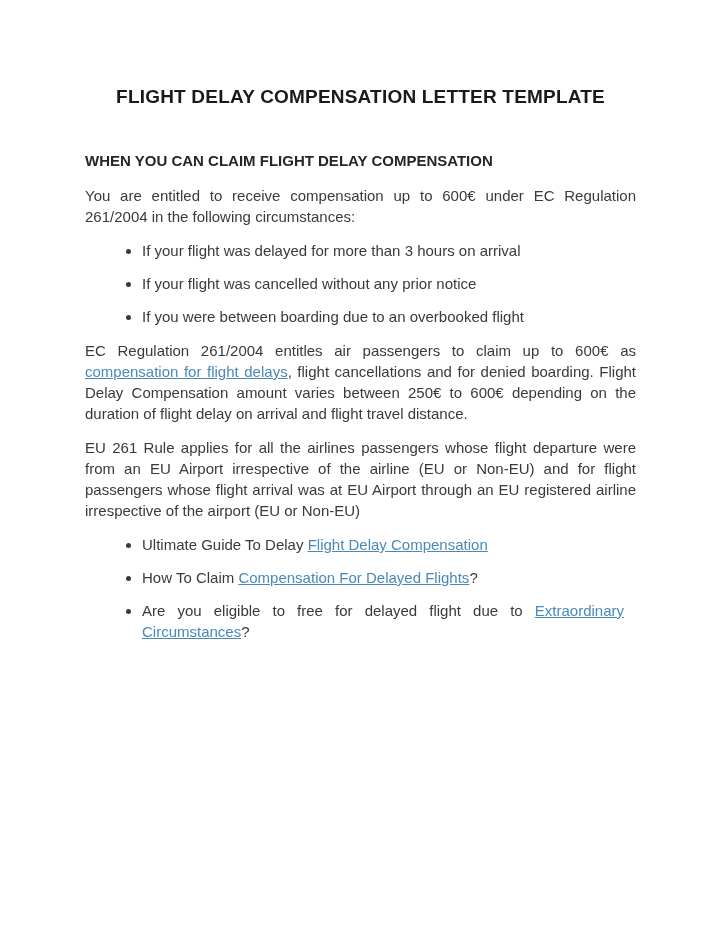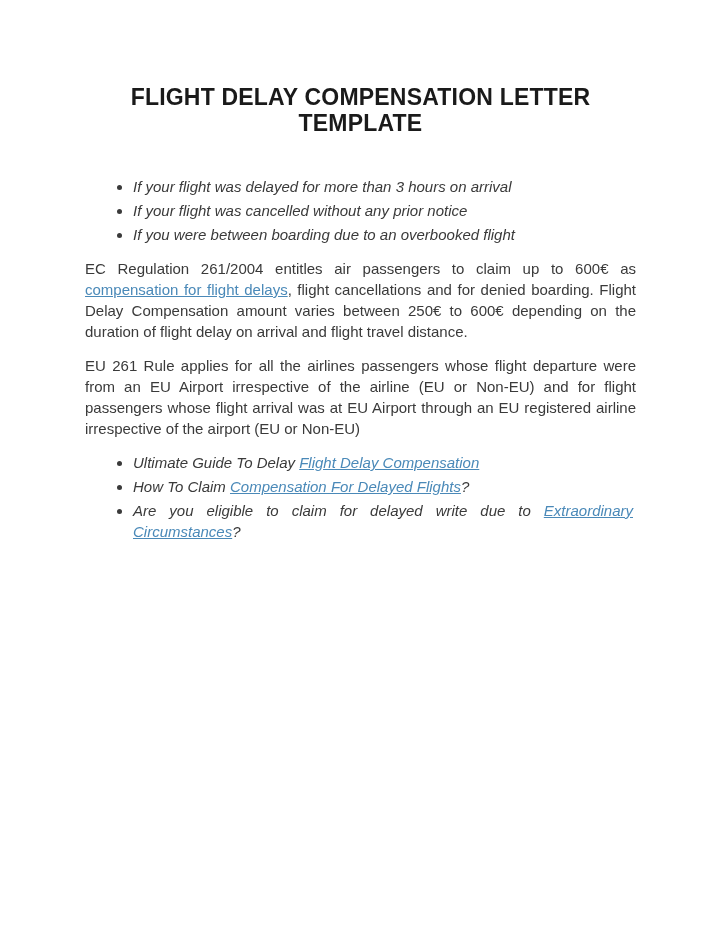--- a/index.html
+++ b/index.html
@@ -11,21 +11,21 @@
     margin: 0 auto;
     background: #ffffff;
     padding: 84px 84px 40px 85px;
     font-family: "Liberation Sans", sans-serif;
     font-size: 15px;
     line-height: 21px;
     color: var(--text-color);
     overflow: hidden;
   }
   h1.doc-title {
-    font-size: 23px;
+    font-size: 19px;
     line-height: 26px;
     font-weight: 700;
     text-align: center;
     color: #1a1a1a;
     margin: 0 0 40px 0;
     letter-spacing: 0.2px;
   }
   p.para {
     margin: 0 0 13px 0;
     text-align: justify;
@@ -37,52 +37,53 @@
     color: var(--heading-color);
     margin: 4px 0 14px 0;
   }
   h2.section-heading.just { text-align: justify; }
   ul.bullet-list {
     margin: 6px 0 13px 0;
     padding: 0 0 0 45px;
     list-style: disc;
   }
   ul.bullet-list li {
-    margin: 3px;
+    margin: 12px;
     padding: 0;
     text-align: justify;
-    font-style: italic;
   }
   a.doc-link {
     color: var(--link-color);
     text-decoration: underline;
     cursor: pointer;
   }
 </style>
 </head>
 <body>
 
 <div class="page">
 
   <h1 class="doc-title">FLIGHT DELAY COMPENSATION LETTER TEMPLATE</h1>
 
 
+  <h2 class="section-heading">WHEN YOU CAN CLAIM FLIGHT DELAY COMPENSATION</h2>
 
+  <p class="para">You are entitled to receive compensation up to 600€ under EC Regulation 261/2004 in the following circumstances:</p>
 
   <ul class="bullet-list">
     <li>If your flight was delayed for more than 3 hours on arrival</li>
     <li>If your flight was cancelled without any prior notice</li>
     <li>If you were between boarding due to an overbooked flight</li>
   </ul>
 
 
   <p class="para"><span>EC Regulation 261/2004 entitles air passengers to claim up to 600€ as </span><a class="doc-link">compensation for flight delays</a><span>, flight cancellations and for denied boarding. Flight Delay Compensation amount varies between 250€ to 600€ depending on the duration of flight delay on arrival and flight travel distance.</span></p>
 
   <p class="para">EU 261 Rule applies for all the airlines passengers whose flight departure were from an EU Airport irrespective of the airline (EU or Non-EU) and for flight passengers whose flight arrival was at EU Airport through an EU registered airline irrespective of the airport (EU or Non-EU)</p>
 
 
   <ul class="bullet-list">
     <li><span>Ultimate Guide To Delay </span><a class="doc-link">Flight Delay Compensation</a><span></span></li>
     <li><span>How To Claim </span><a class="doc-link">Compensation For Delayed Flights</a><span>?</span></li>
-    <li><span>Are you eligible to claim for delayed write due to </span><a class="doc-link">Extraordinary Circumstances</a><span>?</span></li>
+    <li><span>Are you eligible to free for delayed flight due to </span><a class="doc-link">Extraordinary Circumstances</a><span>?</span></li>
   </ul>
 
 </div>
 
 </body></html>

